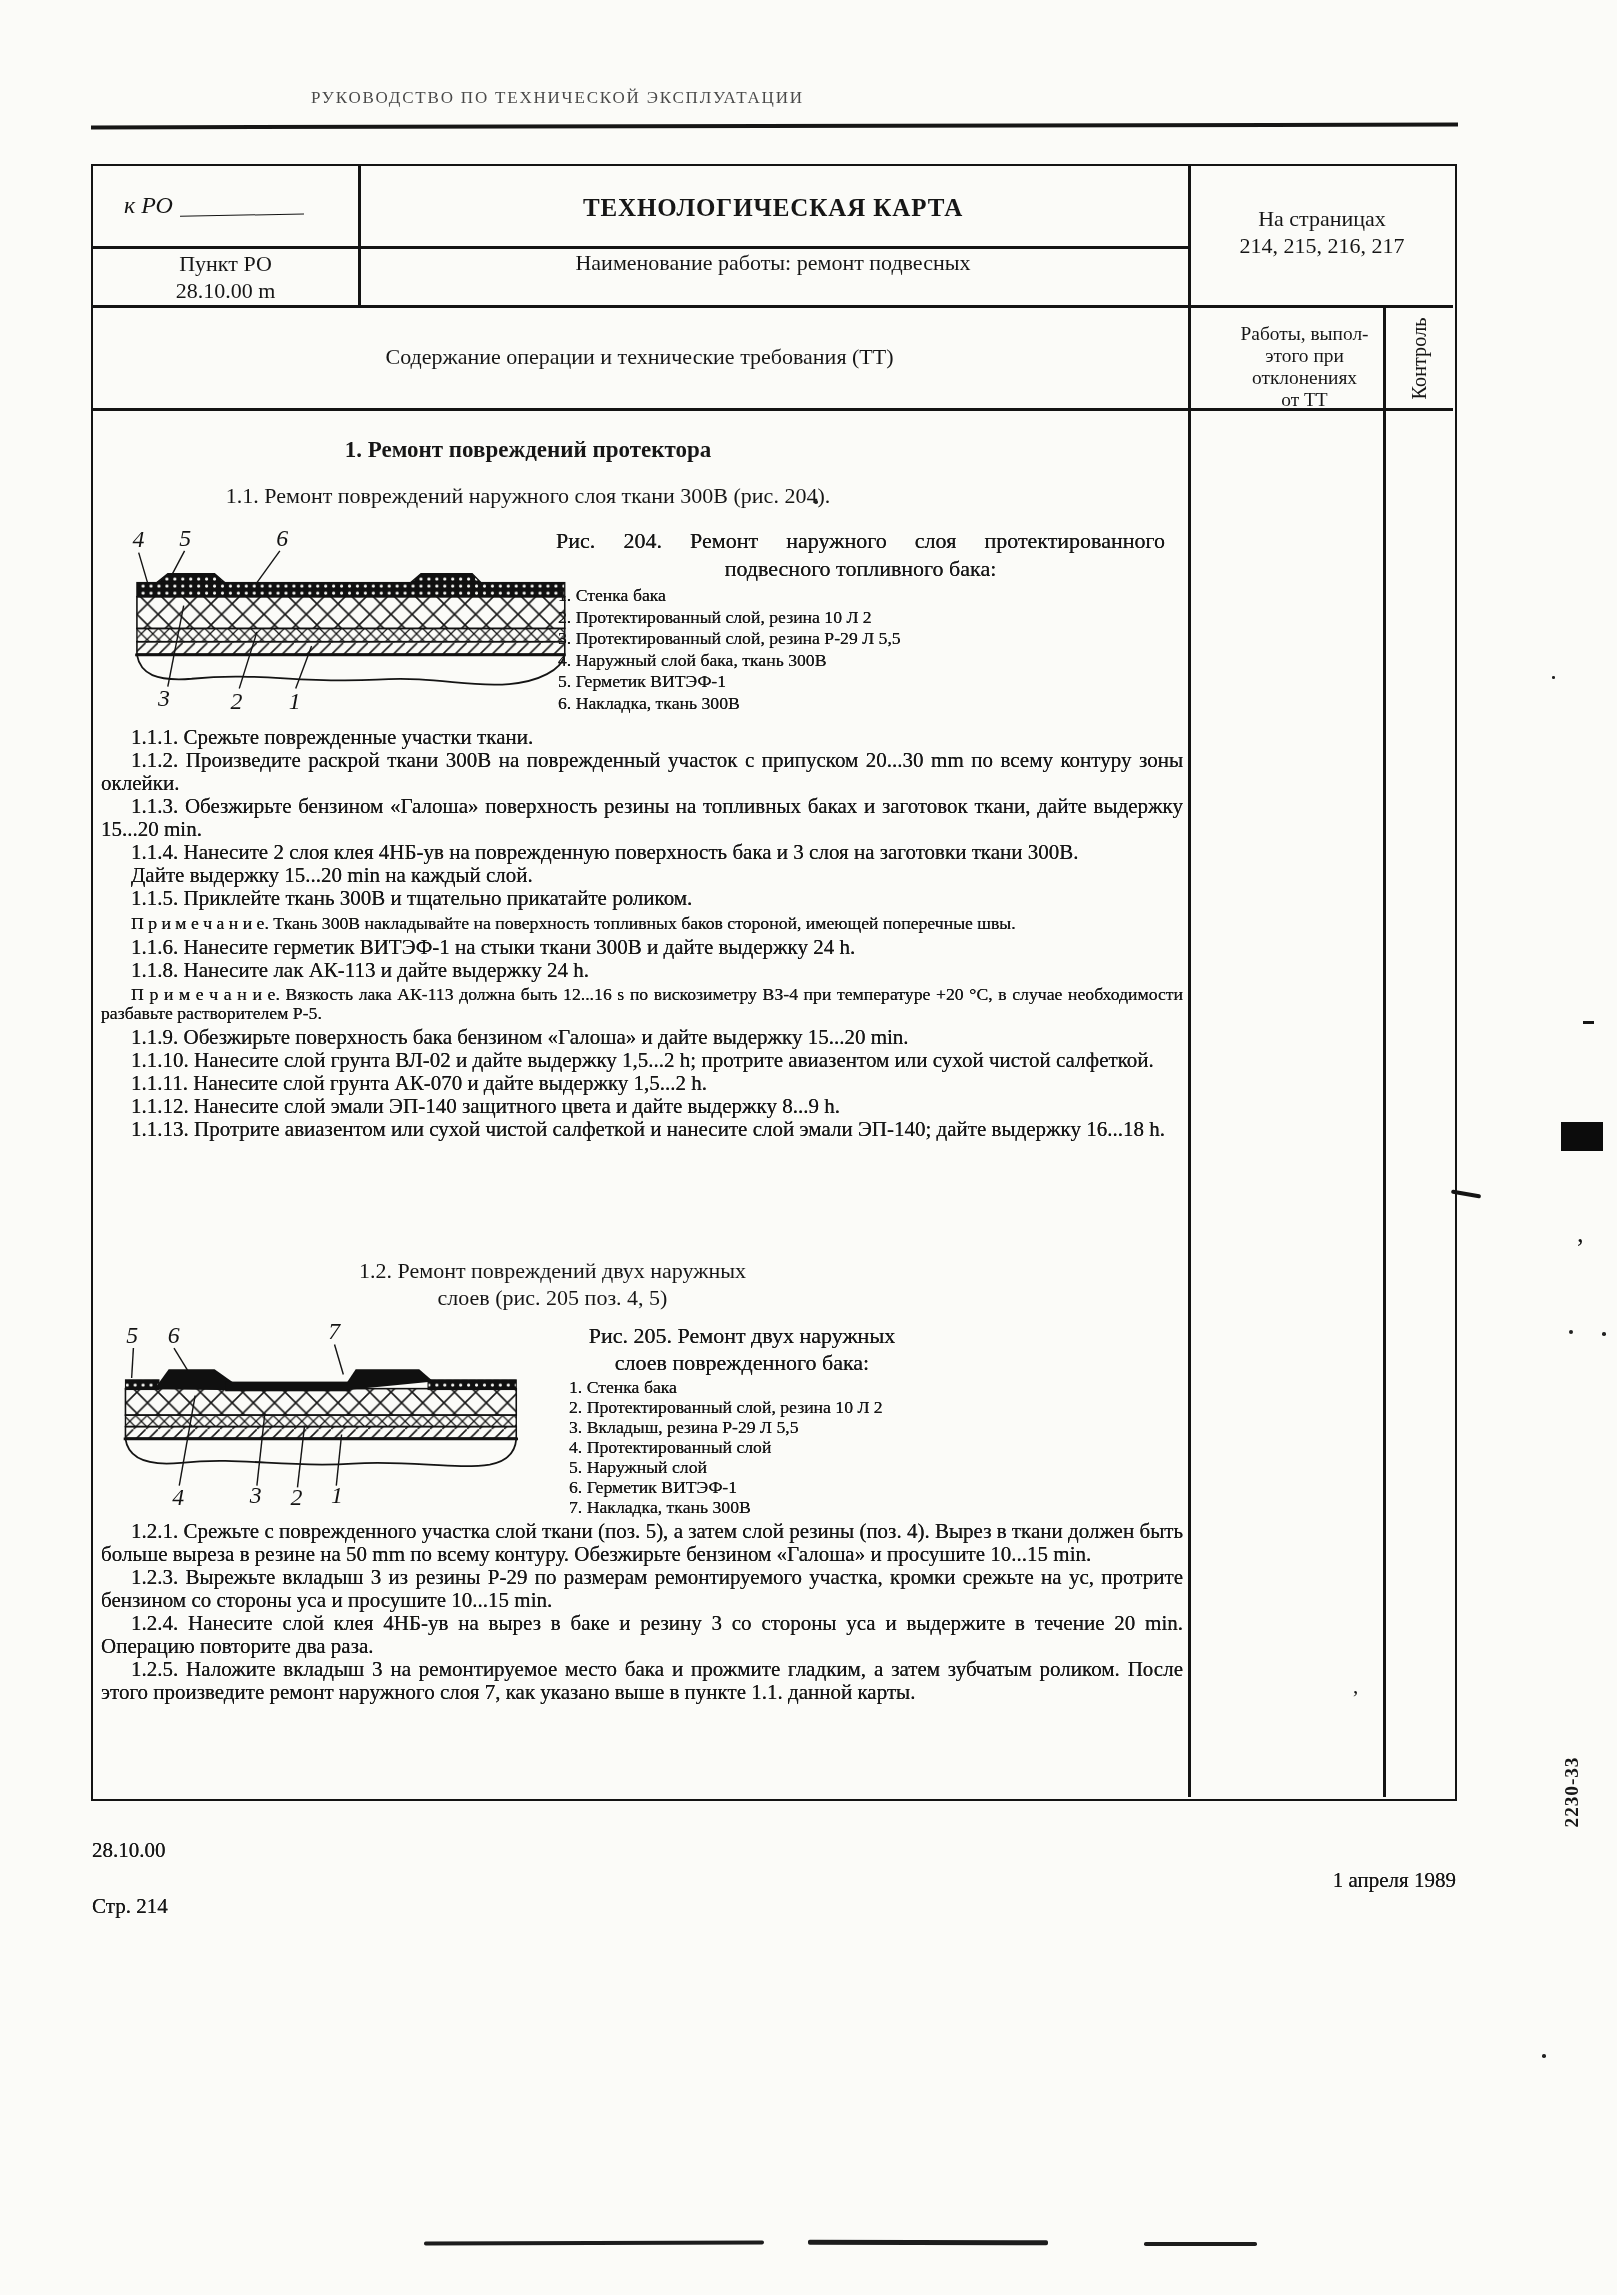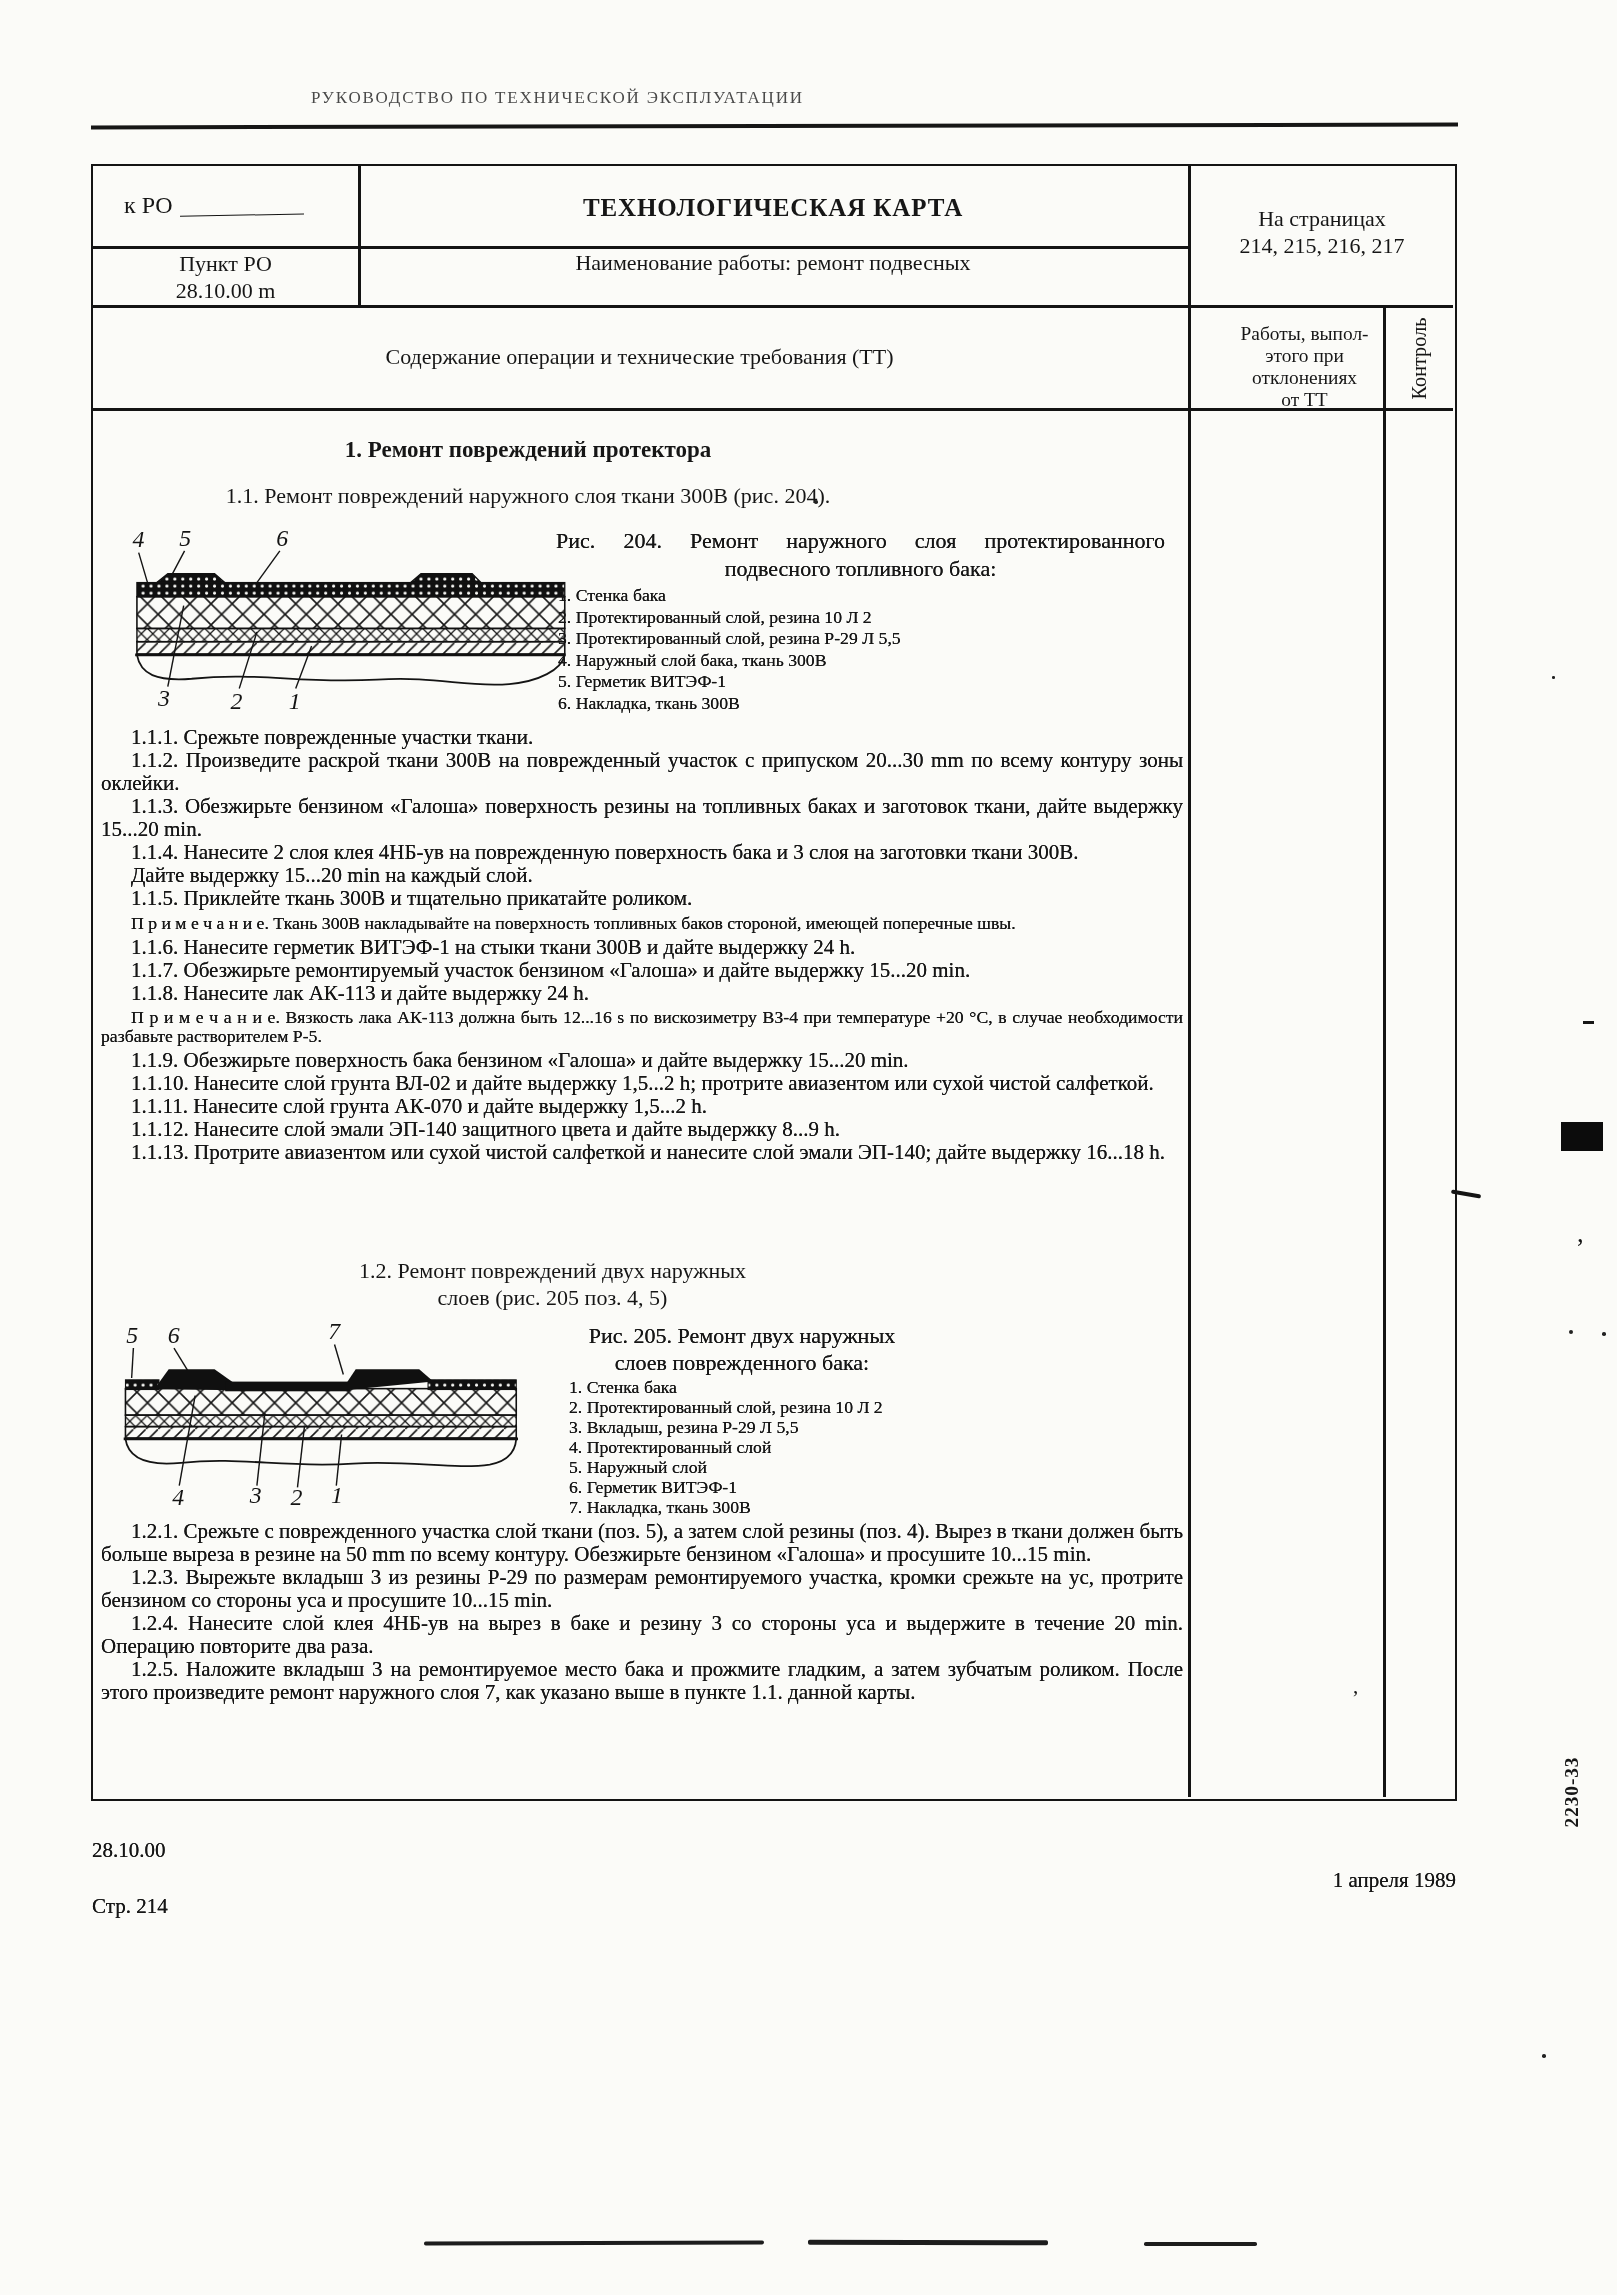--- a/index.html
+++ b/index.html
@@ -62,21 +62,21 @@
 <div class="abs toprule ink"></div>
 
 <div class="abs tframe"></div>
 <div class="abs vline" style="left:358px;top:164px;width:2.6px;height:142px;"></div>
 <div class="abs vline" style="left:1188px;top:164px;width:2.6px;height:1633px;"></div>
 <div class="abs vline" style="left:1383px;top:306px;width:2.6px;height:1491px;"></div>
 <div class="abs hline" style="left:91px;top:246px;width:1100px;height:2.6px;"></div>
 <div class="abs hline" style="left:91px;top:305px;width:1362px;height:2.6px;"></div>
 <div class="abs hline" style="left:91px;top:408px;width:1362px;height:2.6px;"></div>
 
-<div class="abs cell kro" style="left:124px;top:192px;">
+<div class="abs cell kro" style="left:124px;top:192px;font-style:italic;">
   <span>к РО</span><span class="kro-line"></span>
 </div>
 <div class="abs cell ctr title-cell" style="left:358px;top:194px;width:830px;">ТЕХНОЛОГИЧЕСКАЯ КАРТА</div>
 
 <div class="abs cell ctr hdr25" style="left:91px;top:251px;width:269px;">
   <div>Пункт РО</div>
   <div>28.10.00 m</div>
 </div>
 <div class="abs cell ctr hdr25" style="left:358px;top:250px;width:830px;">
   <div>Наименование работы: ремонт подвесных</div>
@@ -162,21 +162,20 @@
 
 <div class="abs flow" style="top:726px;">
   <p class="par">1.1.1. Срежьте поврежденные участки ткани.</p>
   <p class="par">1.1.2. Произведите раскрой ткани 300В на поврежденный участок с припуском 20...30 mm по всему контуру зоны оклейки.</p>
   <p class="par">1.1.3. Обезжирьте бензином «Галоша» поверхность резины на топливных баках и заготовок ткани, дайте выдержку 15...20 min.</p>
   <p class="par">1.1.4. Нанесите 2 слоя клея 4НБ-ув на поврежденную поверхность бака и 3 слоя на заготовки ткани 300В.</p>
   <p class="par">Дайте выдержку 15...20 min на каждый слой.</p>
   <p class="par">1.1.5. Приклейте ткань 300В и тщательно прикатайте роликом.</p>
   <p class="note">П р и м е ч а н и е. Ткань 300В накладывайте на поверхность топливных баков стороной, имеющей поперечные швы.</p>
   <p class="par">1.1.6. Нанесите герметик ВИТЭФ-1 на стыки ткани 300В и дайте выдержку 24 h.</p>
-  <p class="par">1.1.7. Обезжирьте ремонтируемый участок бензином «Галоша» и дайте выдержку 15...20 min.</p>
   <p class="par">1.1.8. Нанесите лак АК-113 и дайте выдержку 24 h.</p>
   <p class="note">П р и м е ч а н и е. Вязкость лака АК-113 должна быть 12...16 s по вискозиметру ВЗ-4 при температуре +20 °С, в случае необходимости разбавьте растворителем Р-5.</p>
   <p class="par">1.1.9. Обезжирьте поверхность бака бензином «Галоша» и дайте выдержку 15...20 min.</p>
   <p class="par">1.1.10. Нанесите слой грунта ВЛ-02 и дайте выдержку 1,5...2 h; протрите авиазентом или сухой чистой салфеткой.</p>
   <p class="par">1.1.11. Нанесите слой грунта АК-070 и дайте выдержку 1,5...2 h.</p>
   <p class="par">1.1.12. Нанесите слой эмали ЭП-140 защитного цвета и дайте выдержку 8...9 h.</p>
   <p class="par">1.1.13. Протрите авиазентом или сухой чистой салфеткой и нанесите слой эмали ЭП-140; дайте выдержку 16...18 h.</p>
 </div>
 
 <div class="abs h12c">

